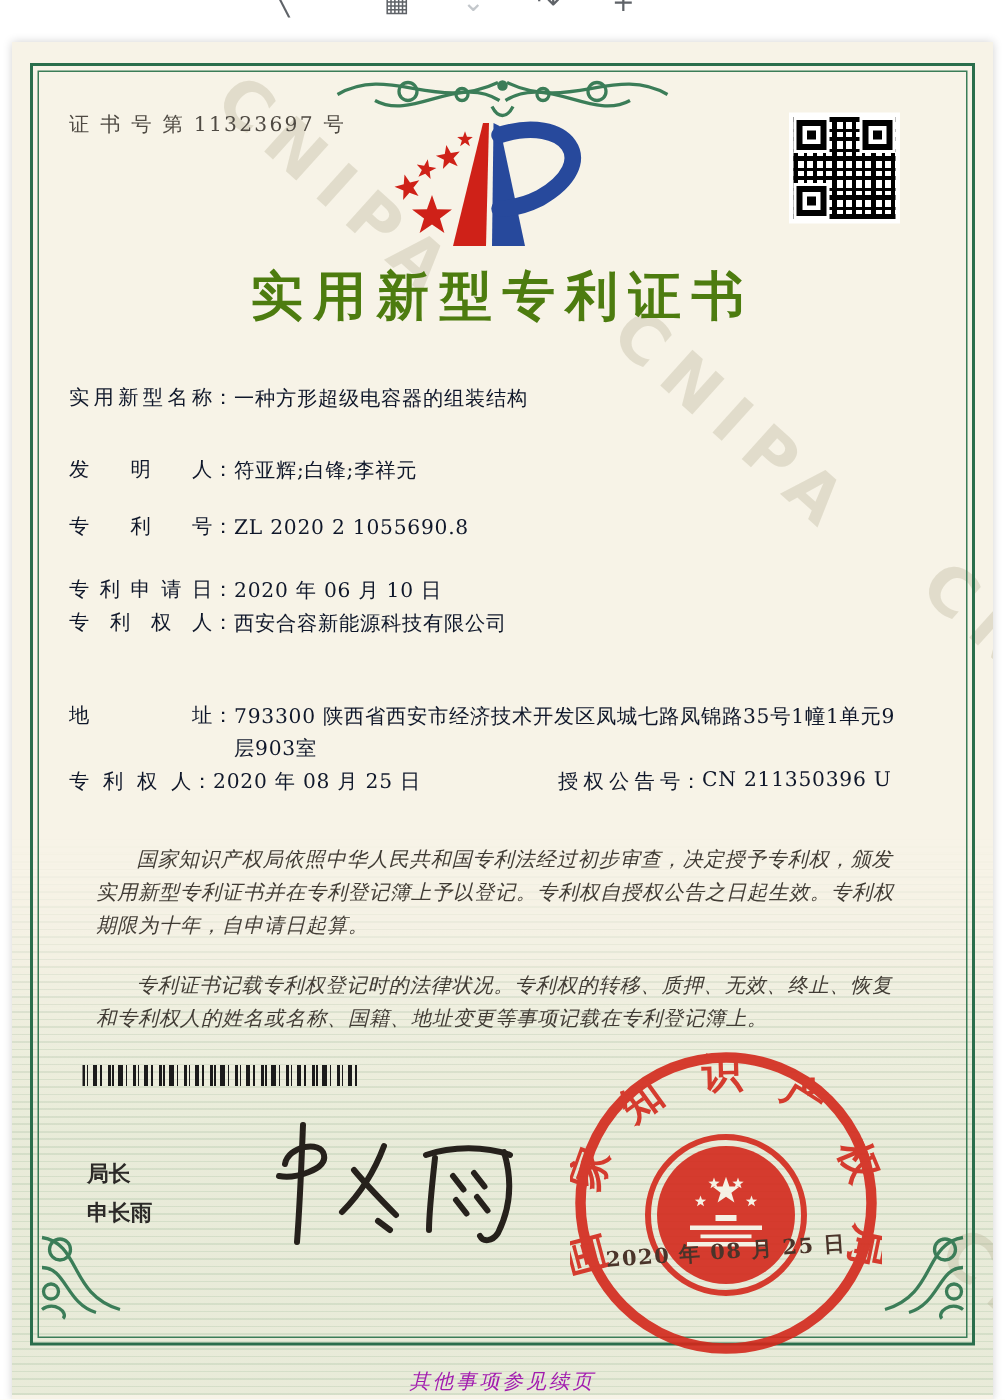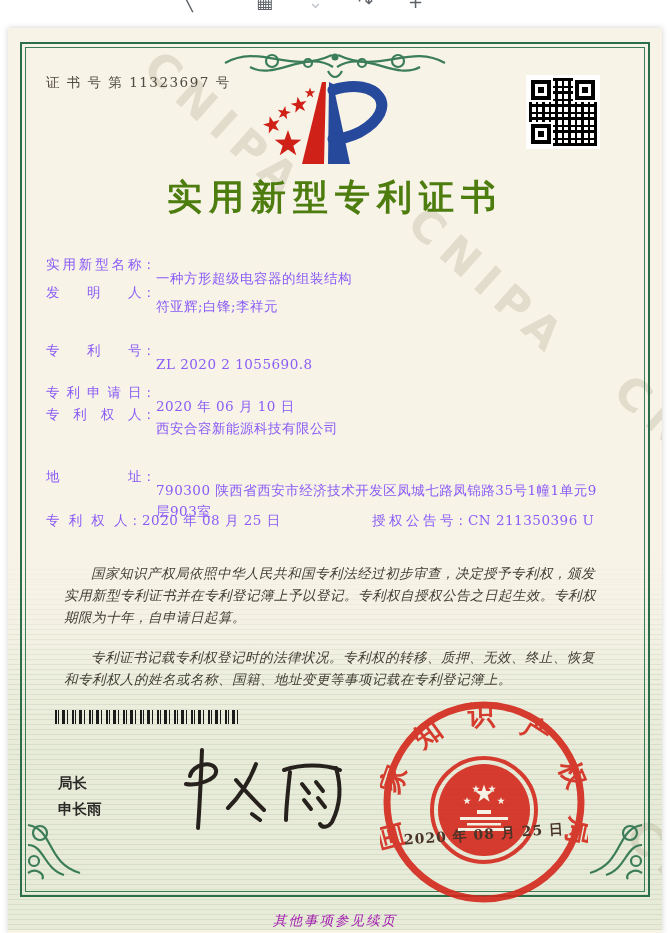--- a/index.html
+++ b/index.html
@@ -31,24 +31,24 @@
   .qr-noise{position:absolute;inset:3px;
       background-color:#fff;
       background-image:
         repeating-linear-gradient(90deg,#000 0 3px,transparent 3px 7px,#000 7px 9px,transparent 9px 13px),
         repeating-linear-gradient(0deg,#000 0 3px,#fff 3px 6px,#000 6px 8px,#fff 8px 13px);}
   .qr-eye{position:absolute;width:20px;height:20px;border:4px solid #000;background:#fff;
           box-shadow:0 0 0 2px #fff;box-sizing:border-box;}
   .qr-eye::after{content:"";position:absolute;left:3px;top:3px;width:6px;height:6px;background:#000;}
   .title{position:absolute;left:0;top:146px;width:100%;text-align:center;font-size:35px;
          font-weight:bold;letter-spacing:7px;color:#4d7c0f;}
-  .frow{position:absolute;left:38px;font-size:13.5px;display:flex;color:#8b5cf6;letter-spacing:.5px;}
+  .frow{position:absolute;left:38px;font-size:13.5px;display:flex;color:#0f172a;letter-spacing:.5px;}
   .flabel{display:inline-block;width:96px;text-align:justify;text-align-last:justify;flex:0 0 96px;}
   .fcolon{flex:0 0 14px;}
-  .fval{width:452px;line-height:21px;margin-top:12px;}
+  .fval{width:452px;line-height:21px;}
   .grant2{position:absolute;left:326px;top:0;display:flex;width:260px;}
   .glabel{display:inline-block;width:82px;text-align:justify;text-align-last:justify;flex:0 0 82px;}
   .paras{position:absolute;left:38px;top:516px;width:574px;font-size:13.5px;line-height:22px;
          font-style:italic;color:#413c35;}
   .paras p{margin:18px;text-indent:2em;letter-spacing:.5px;}
   .barcode{position:absolute;left:47px;top:682px;width:186px;height:14px;
       background:repeating-linear-gradient(90deg,#1b1b1b 0 2px,transparent 2px 3px,#1b1b1b 3px 4px,
       transparent 4px 7px,#1b1b1b 7px 10px,transparent 10px 12px,#1b1b1b 12px 13px,transparent 13px 17px);}
   .director{position:absolute;left:50px;top:742px;font-size:14.5px;font-weight:bold;color:#2c2a28;
             font-family:"DejaVu Sans","Liberation Sans",sans-serif;line-height:26px;}
@@ -143,21 +143,21 @@
       <div class="qr-eye" style="left:5px;bottom:5px"></div>
     </div>
 
     <div class="title">实用新型专利证书</div>
 
     <div class="frow" style="top:228px">
       <span class="flabel">实用新型名称</span>
         <span class="fcolon">：</span>
       <span class="fval">一种方形超级电容器的组装结构</span>
     </div>
-    <div class="frow" style="top:256px">
+    <div class="frow" style="top:276px">
       <span class="flabel">发明人</span>
         <span class="fcolon">：</span>
       <span class="fval">符亚辉;白锋;李祥元</span>
     </div>
     <div class="frow" style="top:314px">
       <span class="flabel">专利号</span>
         <span class="fcolon">：</span>
       <span class="fval">ZL 2020 2 1055690.8</span>
     </div>
     <div class="frow" style="top:356px">
@@ -166,21 +166,21 @@
       <span class="fval">2020 年 06 月 10 日</span>
     </div>
     <div class="frow" style="top:378px">
       <span class="flabel">专利权人</span>
         <span class="fcolon">：</span>
       <span class="fval">西安合容新能源科技有限公司</span>
     </div>
     <div class="frow" style="top:440px">
       <span class="flabel">地址</span>
         <span class="fcolon">：</span>
-      <span class="fval">790300 陕西省西安市经济技术开发区凤城七路凤锦路35号1幢1单元9层903室</span>
+      <span class="fval">793300 陕西省西安市经济技术开发区凤城七路凤锦路35号1幢1单元9层903室</span>
     </div>
     <div class="frow" style="top:484px;width:574px">
       <span class="glabel">专利权人</span>
         <span class="fcolon">：</span>
       <span>2020 年 08 月 25 日</span>
       <span class="grant2">
         <span class="glabel">授权公告号</span>
           <span class="fcolon">：</span>
         <span>CN 211350396 U</span>
       </span>

